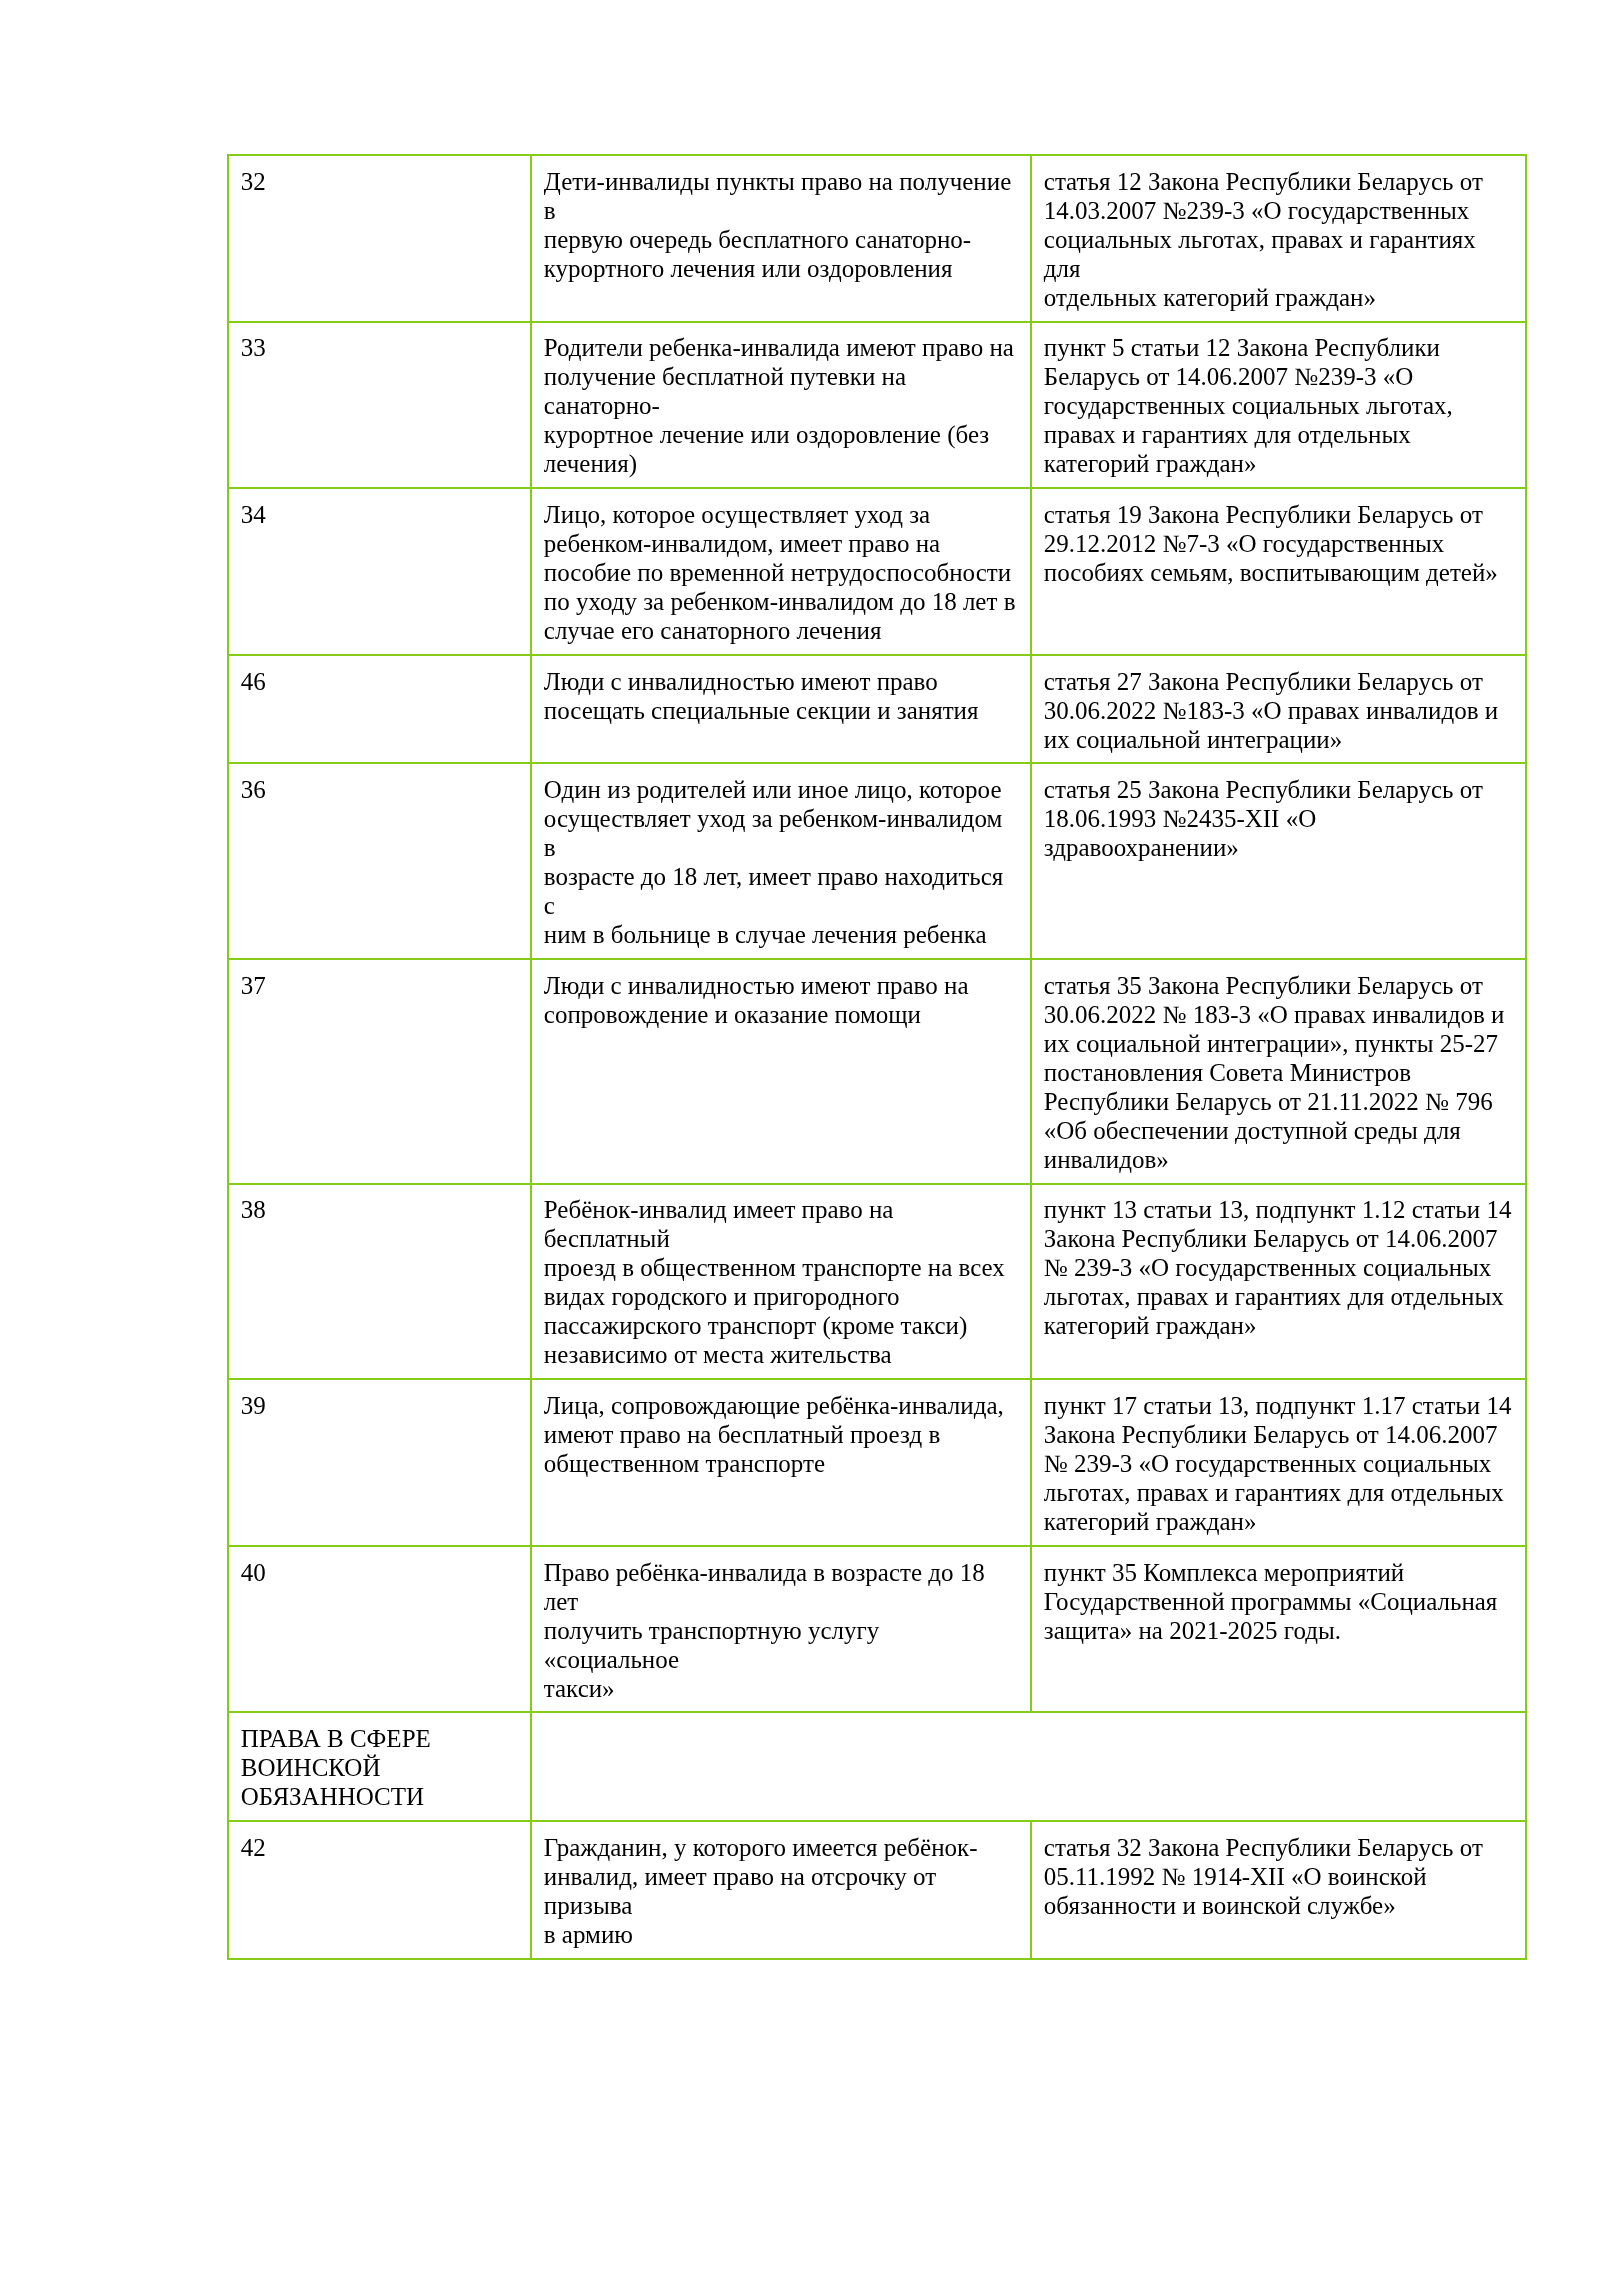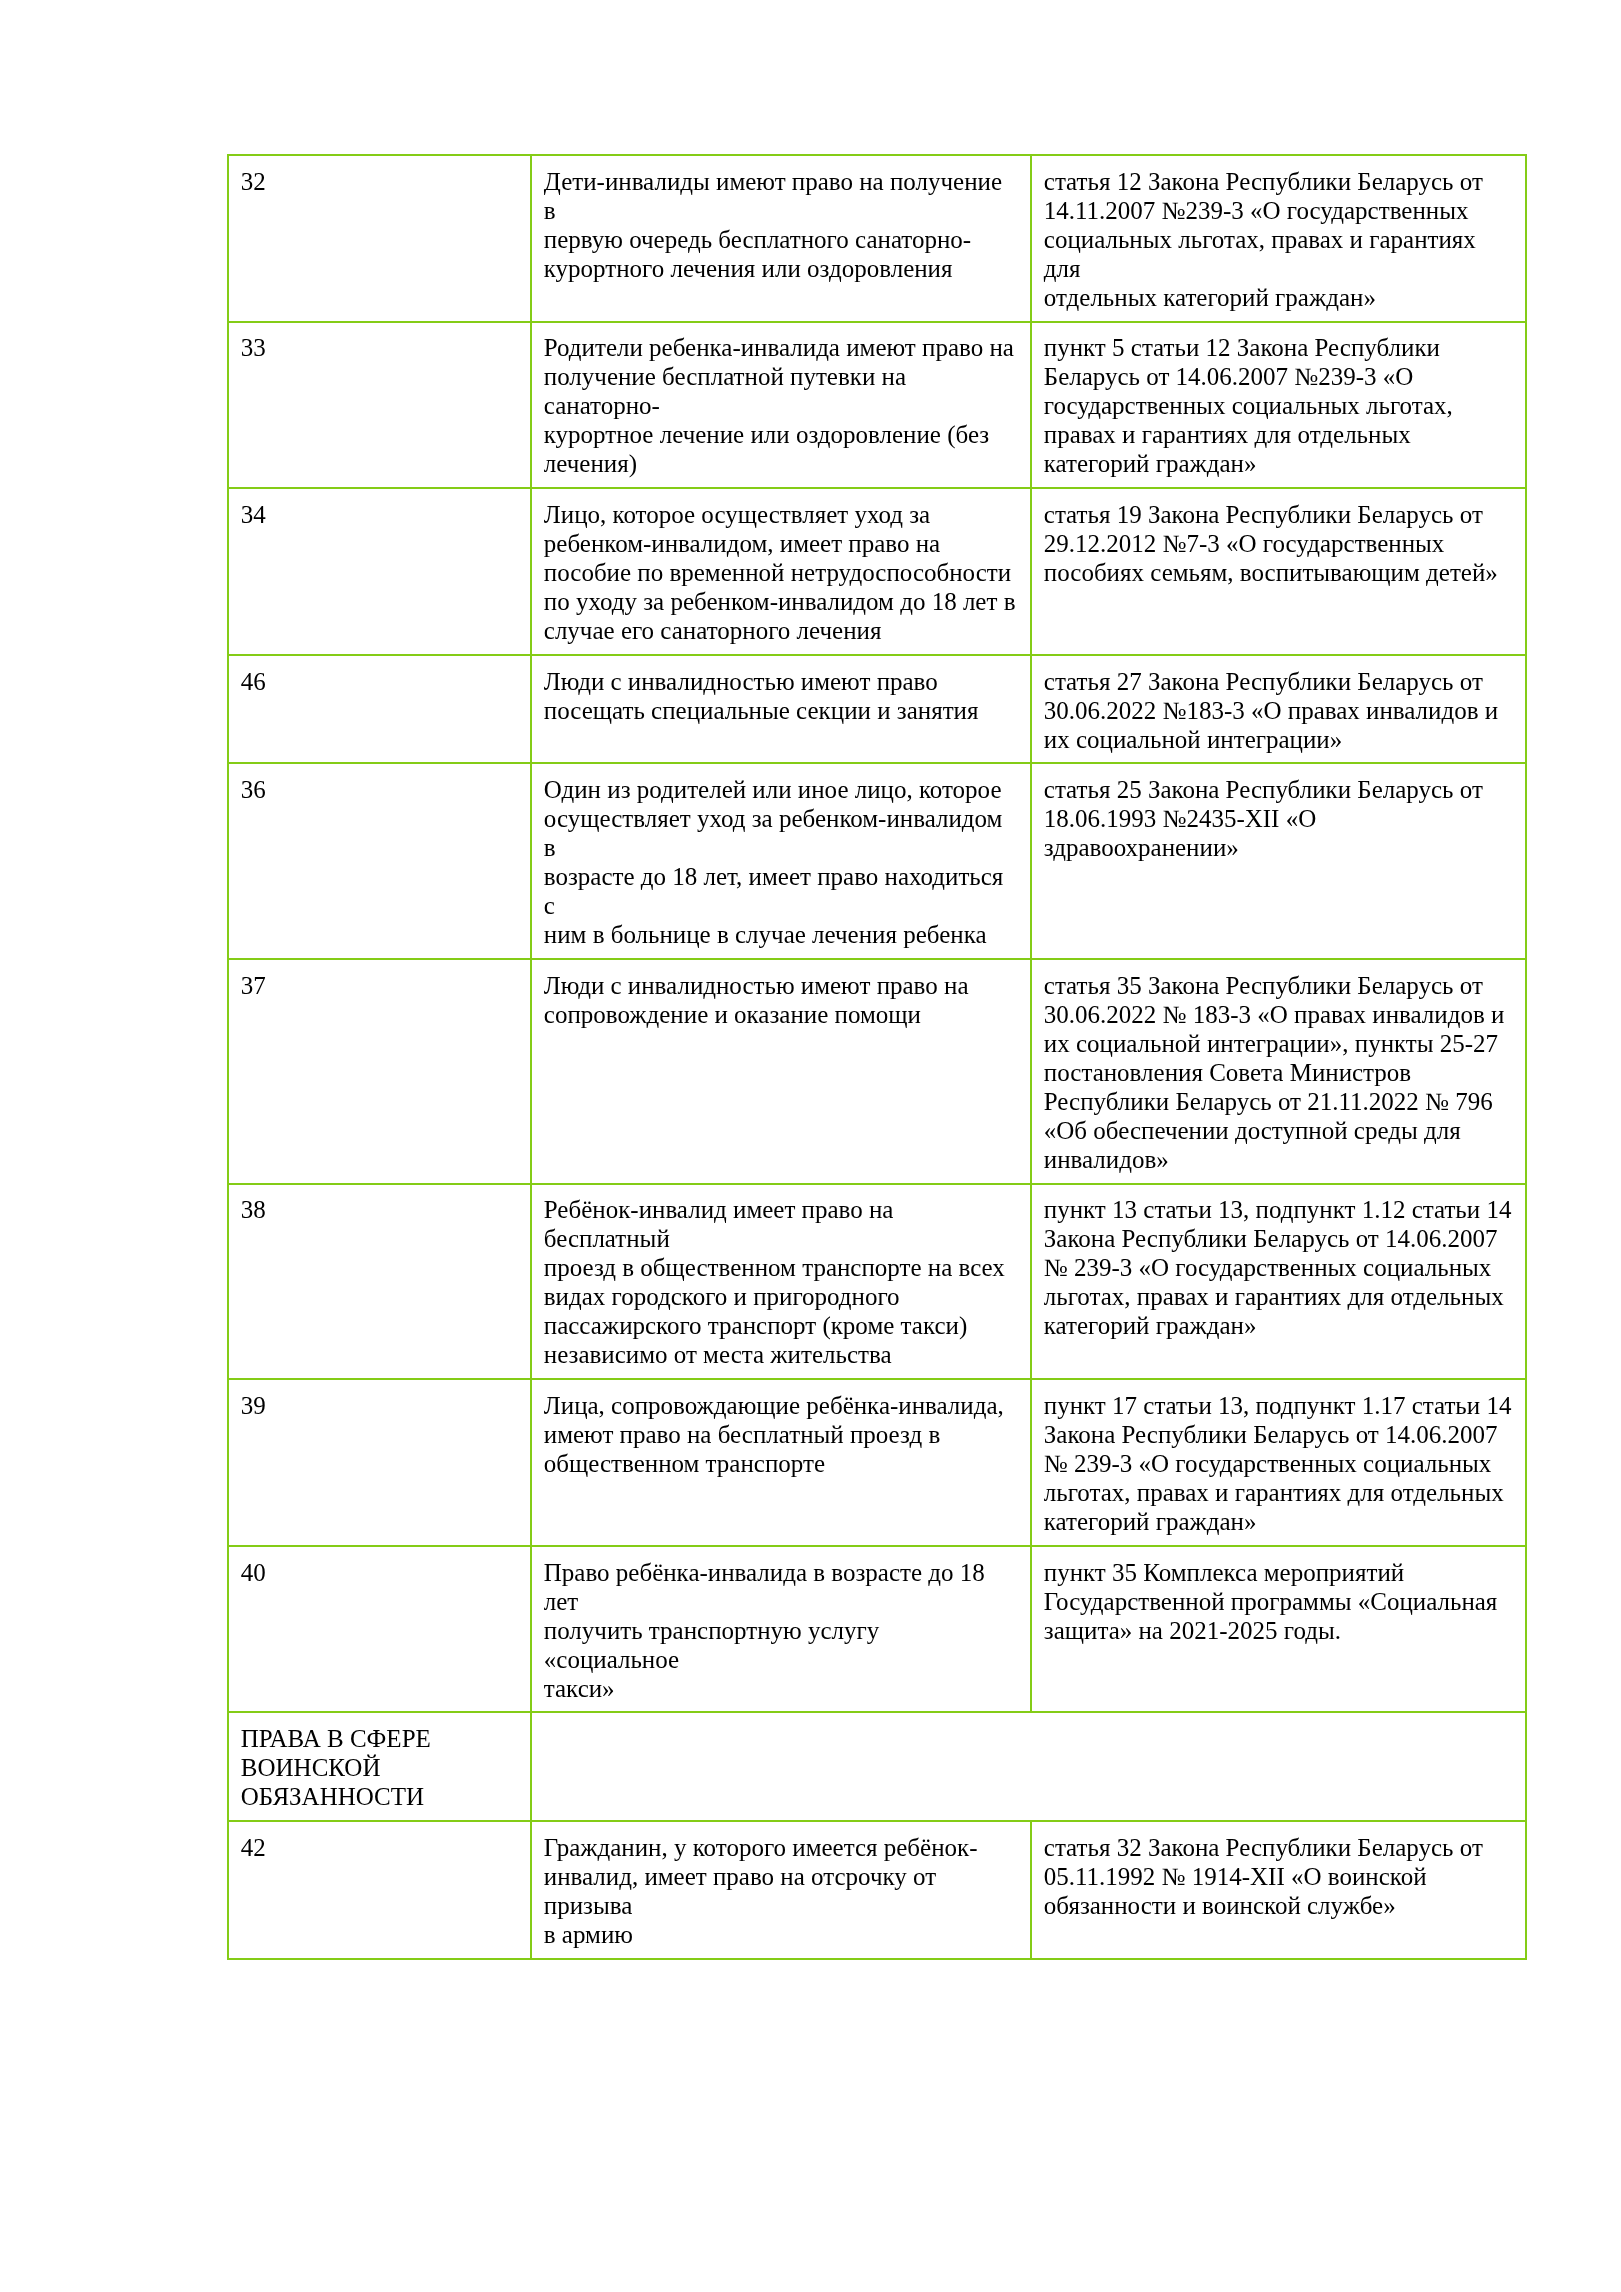--- a/index.html
+++ b/index.html
@@ -48,25 +48,25 @@
 <div class="page-area">
   <table class="rights-table">
     <colgroup>
       <col class="c1">
       <col class="c2">
       <col class="c3">
     </colgroup>
     <tbody id="table-body">
         <tr>
           <td class="number-cell">32</td>
-          <td class="right-cell">Дети-инвалиды имеют право на получение в
+          <td class="right-cell">Дети-инвалиды пункты право на получение в
 первую очередь бесплатного санаторно-
 курортного лечения или оздоровления</td>
           <td class="legal-cell">статья 12 Закона Республики Беларусь от
-14.11.2007 №239-3 «О государственных
+14.03.2007 №239-3 «О государственных
 социальных льготах, правах и гарантиях для
 отдельных категорий граждан»</td>
         </tr>
         <tr>
           <td class="number-cell">33</td>
           <td class="right-cell">Родители ребенка-инвалида имеют право на
 получение бесплатной путевки на санаторно-
 курортное лечение или оздоровление (без
 лечения)</td>
           <td class="legal-cell">пункт 5 статьи 12 Закона Республики

